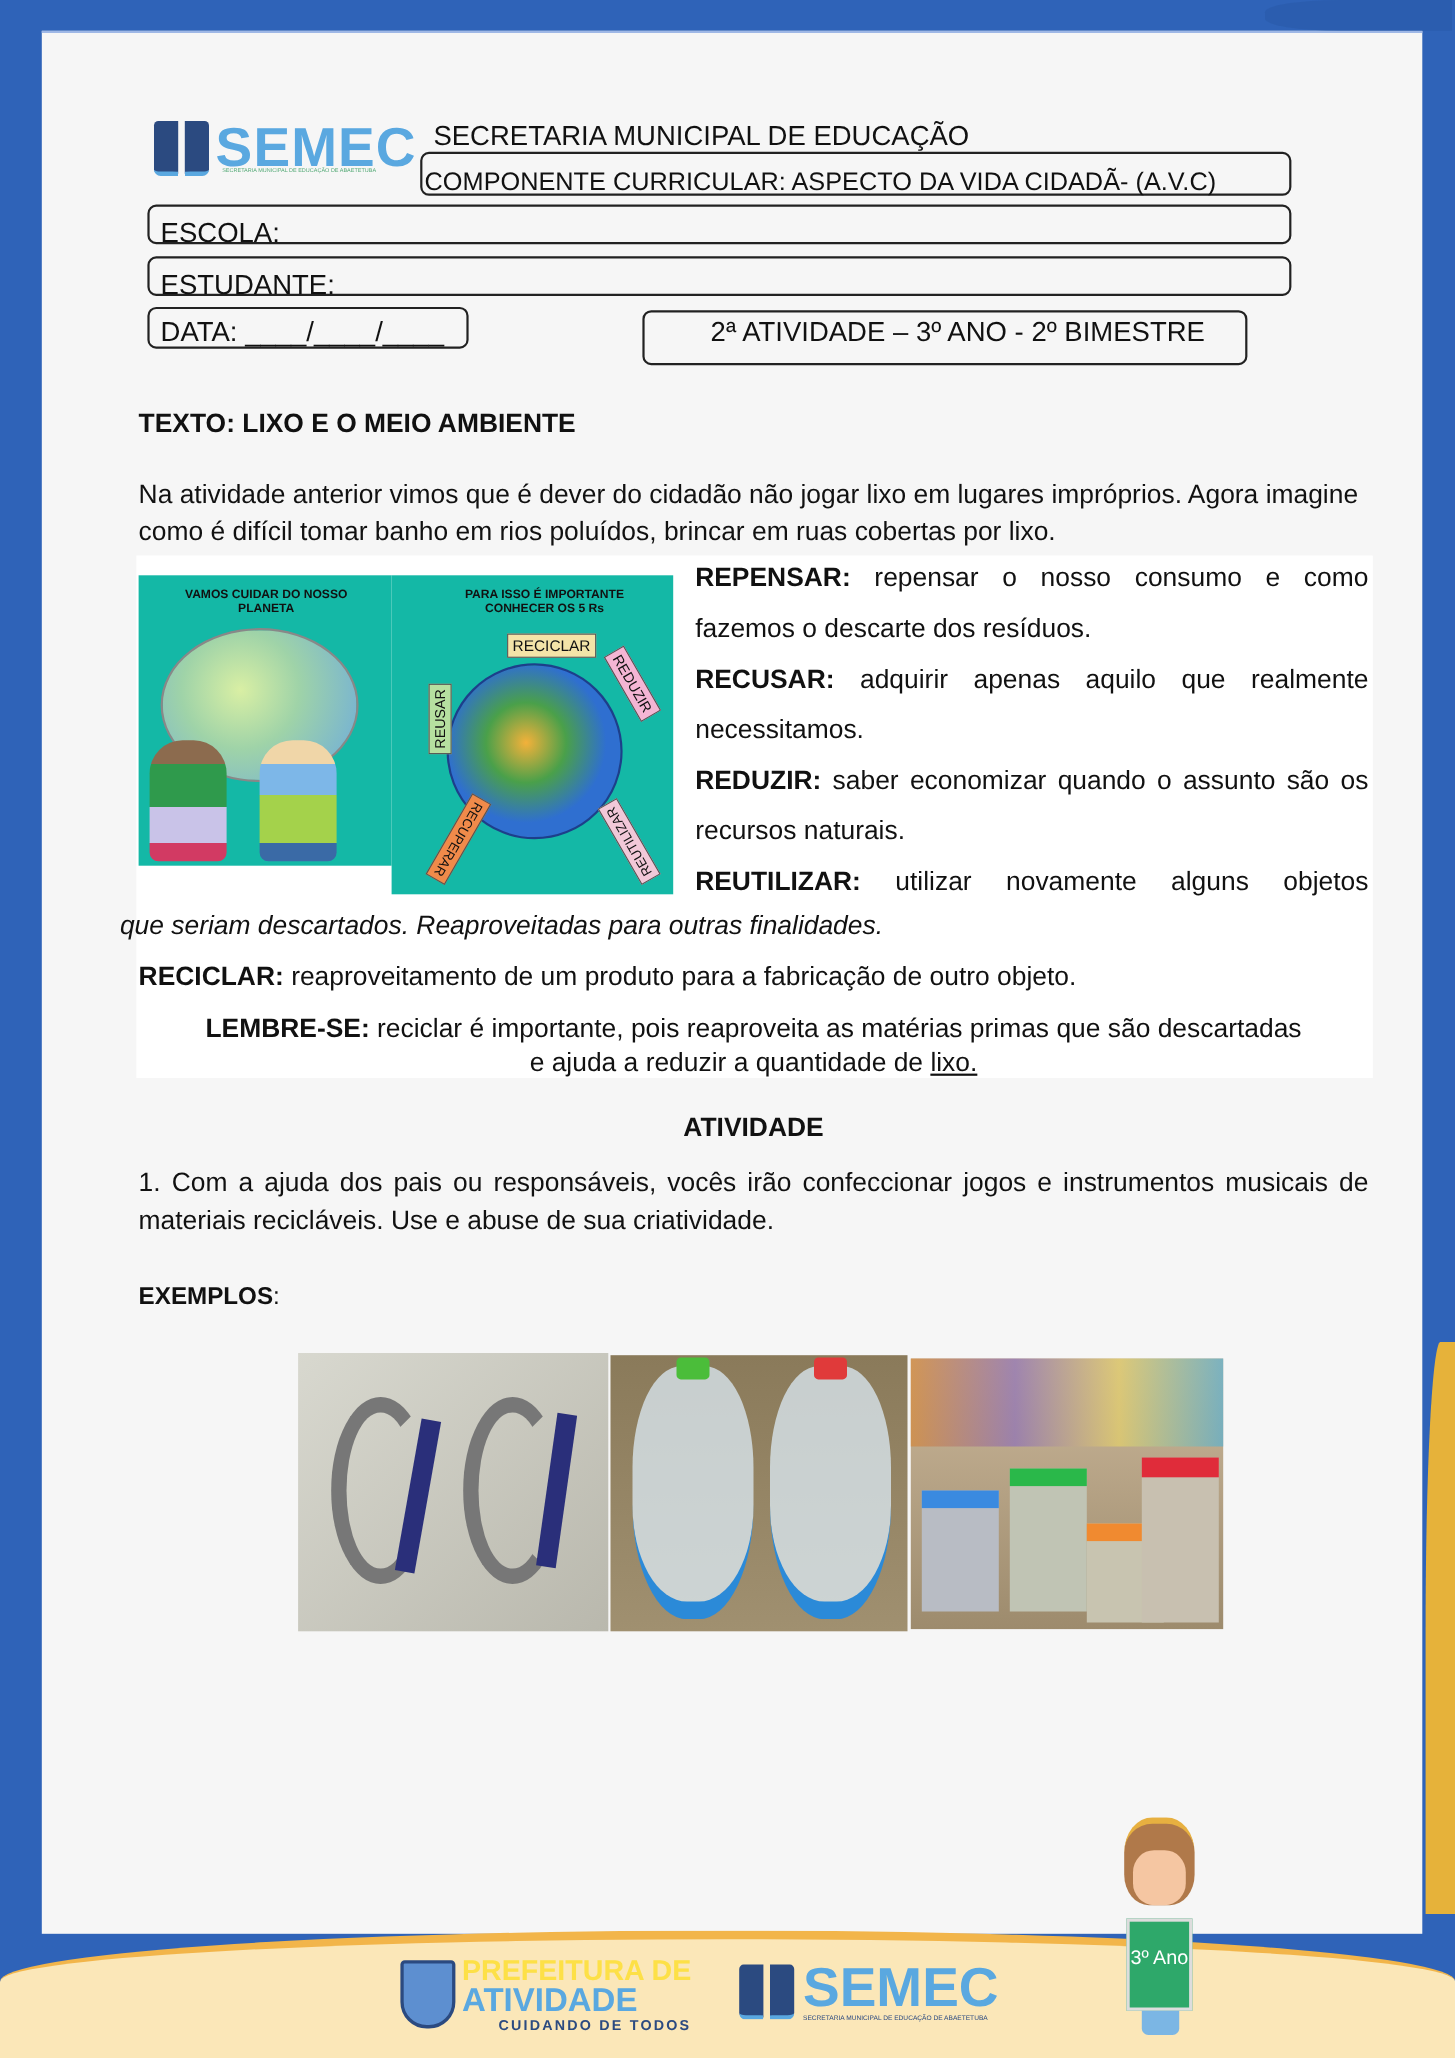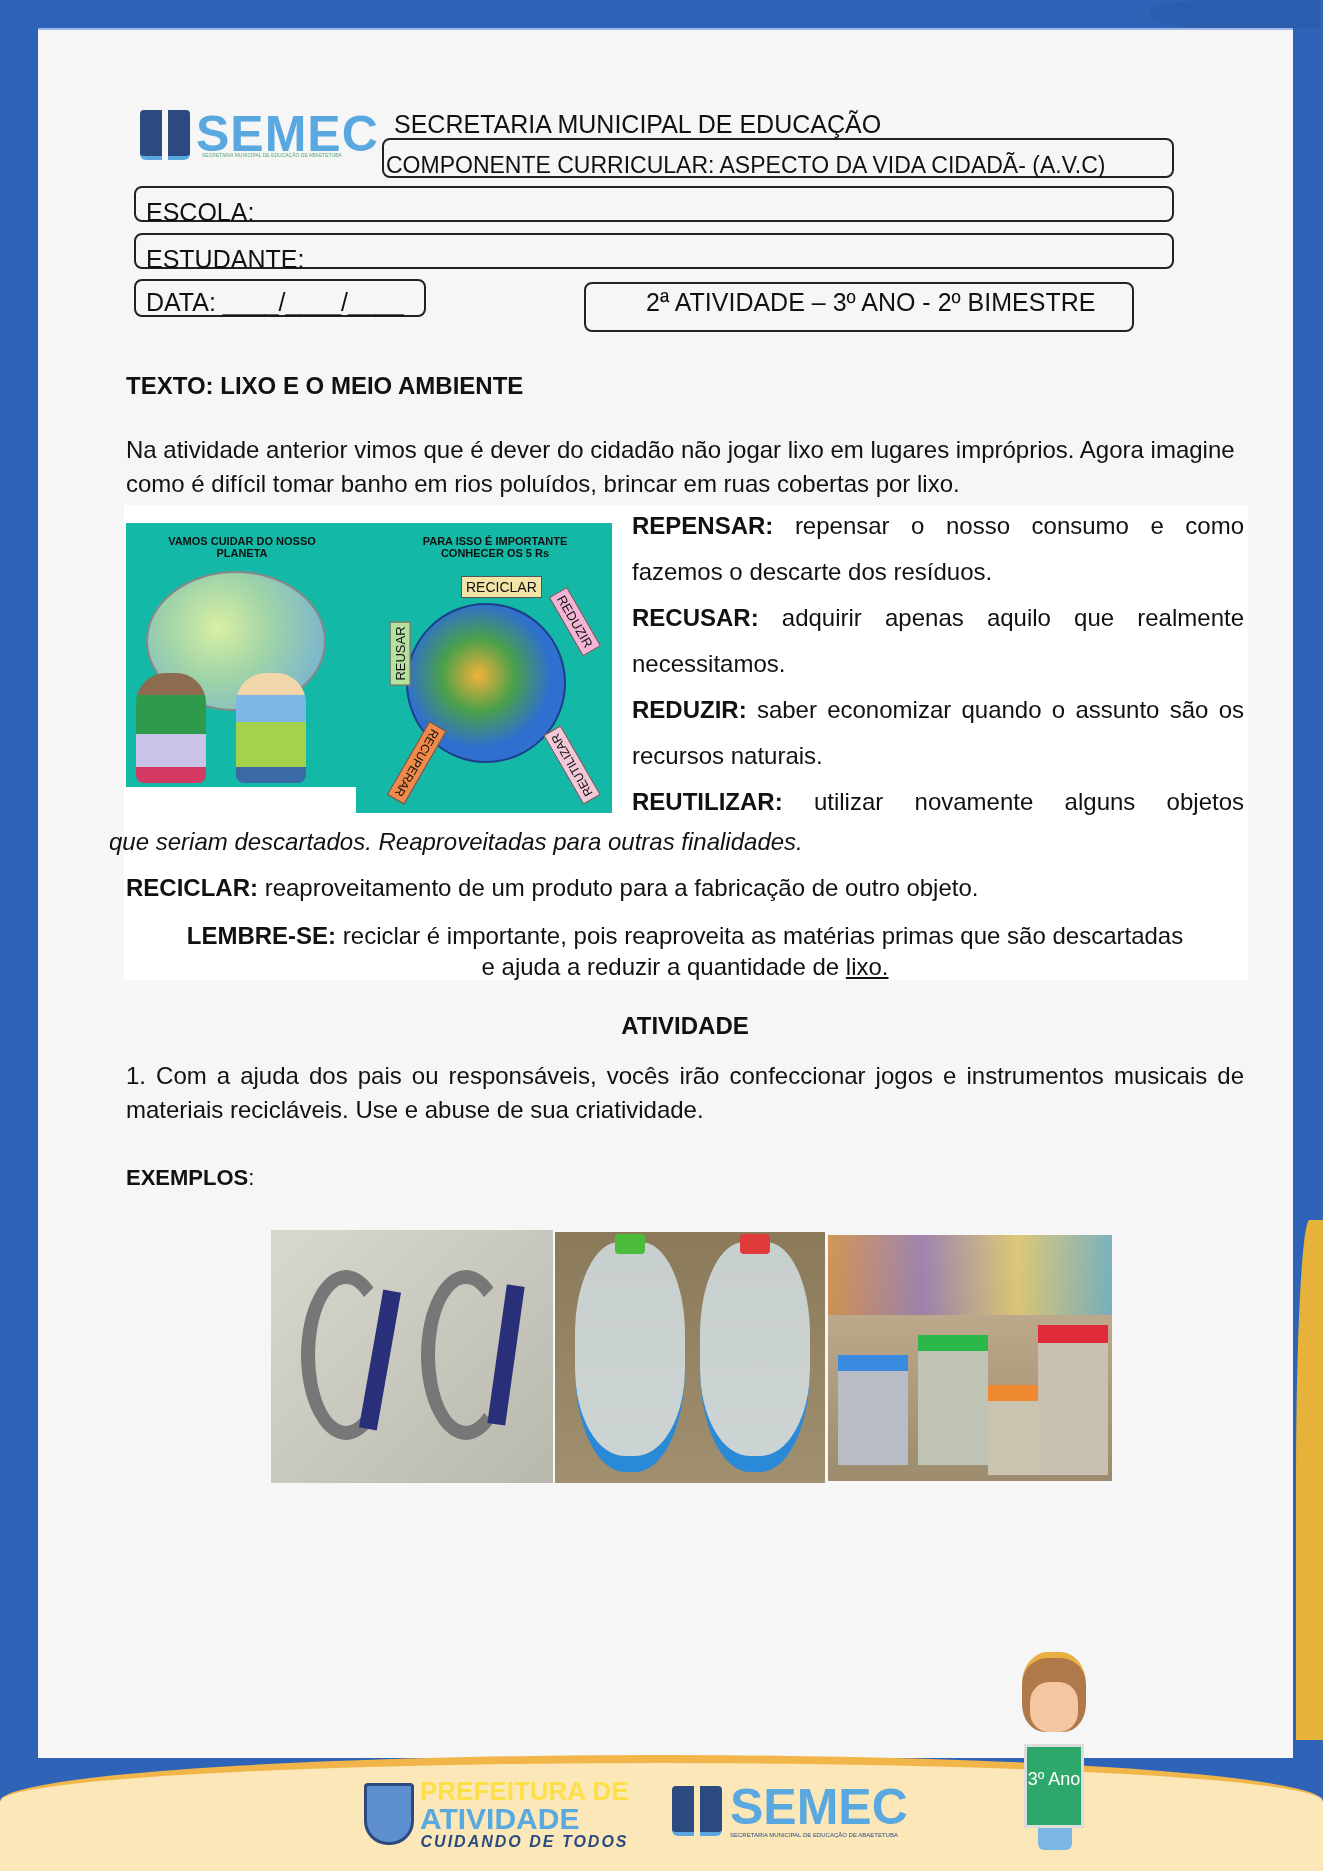--- a/index.html
+++ b/index.html
@@ -110,21 +110,21 @@
   <div style="position:absolute;left:160px;top:150px;width:70px;height:90px;background:#c8c4b0;border-top:16px solid #f08a30;"></div>
   <div style="position:absolute;left:210px;top:90px;width:70px;height:150px;background:#c8c0b0;border-top:18px solid #e02c3a;"></div>
 </div>
 
 <div class="footer-band"></div>
 <div class="abs" style="left:364px;top:1778px;display:flex;align-items:center;">
   <div style="width:50px;height:62px;background:#5d8fd0;border-radius:4px 4px 24px 24px;border:3px solid #2b4a80;"></div>
   <div style="margin-left:6px;line-height:1;">
     <div style="font-weight:bold;font-size:26px;color:#fde047;">PREFEITURA DE</div>
     <div style="font-weight:bold;font-size:30px;color:#5aa8e0;">ATIVIDADE</div>
-    <div style="font-weight:bold;font-style:italic;font-size:16px;color:#2b4a80;text-align:right;letter-spacing:2px;">CUIDANDO DE TODOS</div>
+    <div style="font-weight:bold;font-size:13px;color:#2b4a80;text-align:right;letter-spacing:2px;">CUIDANDO DE TODOS</div>
   </div>
 </div>
 <div class="abs" style="left:672px;top:1782px;display:flex;align-items:center;">
   <div class="book"></div>
   <div style="margin-left:8px;">
     <div style="font-weight:bold;font-size:50px;color:#5aa8e0;line-height:1;">SEMEC</div>
     <div style="font-size:6px;color:#2b4a80;">SECRETARIA MUNICIPAL DE EDUCAÇÃO DE ABAETETUBA</div>
   </div>
 </div>
 <div class="abs" style="left:1016px;top:1652px;width:76px;height:200px;">

